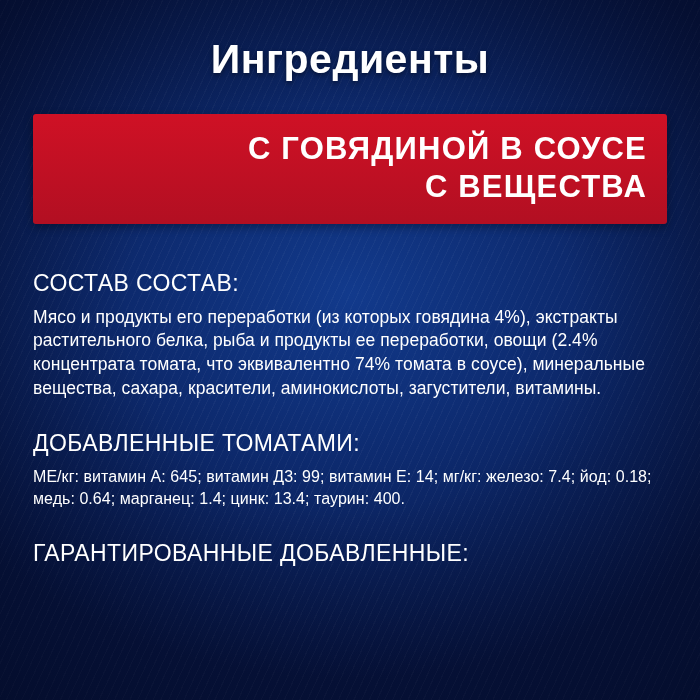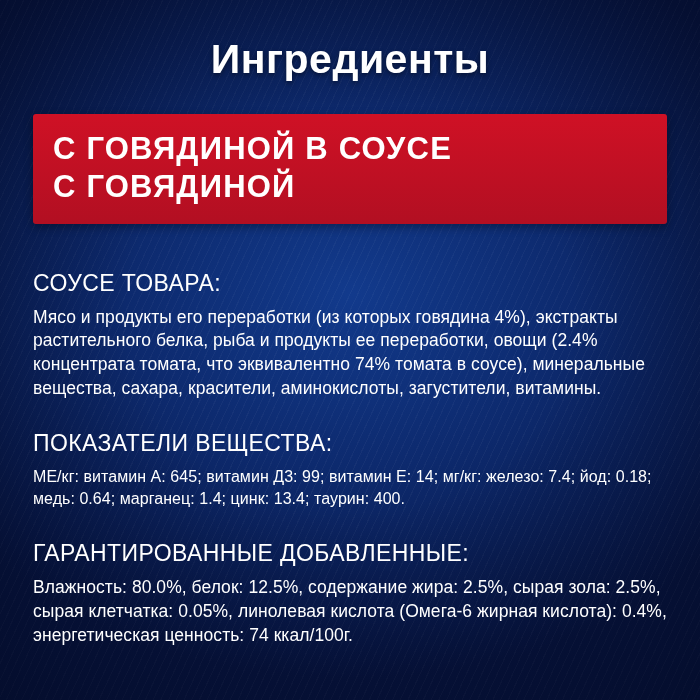--- a/index.html
+++ b/index.html
@@ -57,21 +57,21 @@
     padding-top: 38px;
     line-height: 1.05;
     text-shadow: 0 2px 5px rgba(0,0,0,0.45);
   }
   .banner {
     margin: 33px 33px 0 33px;
     background: #c8102e;
     background: linear-gradient(180deg, #cf1125 0%, #b20f22 100%);
     border-radius: 3px;
     padding: 16px 20px 18px 20px;
-    text-align: left;
+    text-align: right;
     box-shadow: 0 3px 10px rgba(0,0,0,0.35);
   }
   .banner-line {
     color: #ffffff;
     font-size: 31px;
     font-weight: bold;
     letter-spacing: 1.2px;
     line-height: 1.22;
     white-space: nowrap;
   }
@@ -107,32 +107,31 @@
 <div class="page">
   <div class="texture"></div>
   <div class="vignette"></div>
 
   <div class="content">
 
     <div class="title">Ингредиенты</div>
 
     <div class="banner">
       <div class="banner-line">С ГОВЯДИНОЙ В СОУСЕ</div>
-      <div class="banner-line">С ГОВЯДИНОЙ</div>
+      <div class="banner-line">С ВЕЩЕСТВА</div>
     </div>
 
     <div class="section">
-      <div class="section-heading first">СОУСЕ ТОВАРА:</div>
+      <div class="section-heading first">СОСТАВ СОСТАВ:</div>
       <div class="section-body">Мясо и продукты его переработки (из которых говядина 4%), экстракты растительного белка, рыба и продукты ее переработки, овощи (2.4% концентрата томата, что эквивалентно 74% томата в соусе), минеральные вещества, сахара, красители, аминокислоты, загустители, витамины.</div>
     </div>
 
     <div class="section">
-      <div class="section-heading">ПОКАЗАТЕЛИ ВЕЩЕСТВА:</div>
+      <div class="section-heading">ДОБАВЛЕННЫЕ ТОМАТАМИ:</div>
       <div class="section-body small">МЕ/кг: витамин А: 645; витамин Д3: 99; витамин Е: 14; мг/кг: железо: 7.4; йод: 0.18; медь: 0.64; марганец: 1.4; цинк: 13.4; таурин: 400.</div>
     </div>
 
     <div class="section">
       <div class="section-heading">ГАРАНТИРОВАННЫЕ ДОБАВЛЕННЫЕ:</div>
-      <div class="section-body">Влажность: 80.0%, белок: 12.5%, содержание жира: 2.5%, сырая зола: 2.5%, сырая клетчатка: 0.05%, линолевая кислота (Омега-6 жирная кислота): 0.4%, энергетическая ценность: 74 ккал/100г.</div>
     </div>
 
   </div>
 </div>
 
 </body></html>

